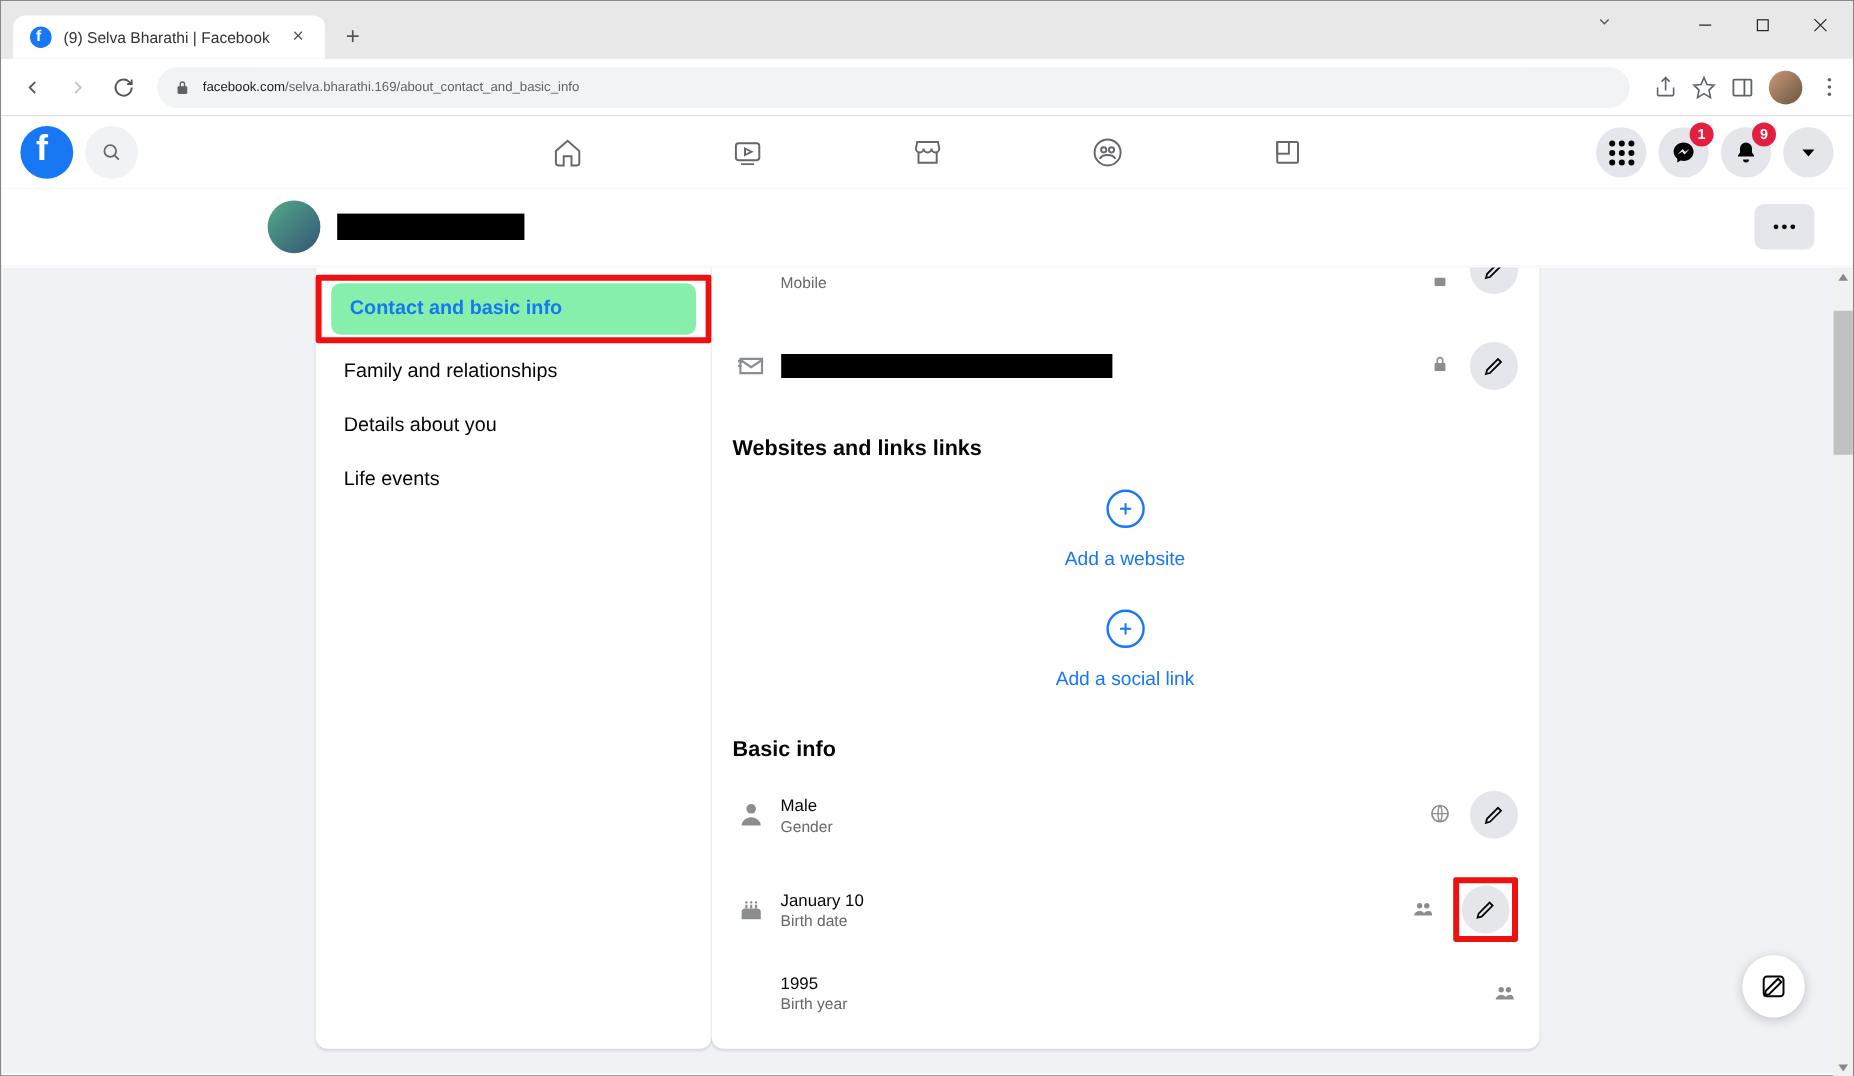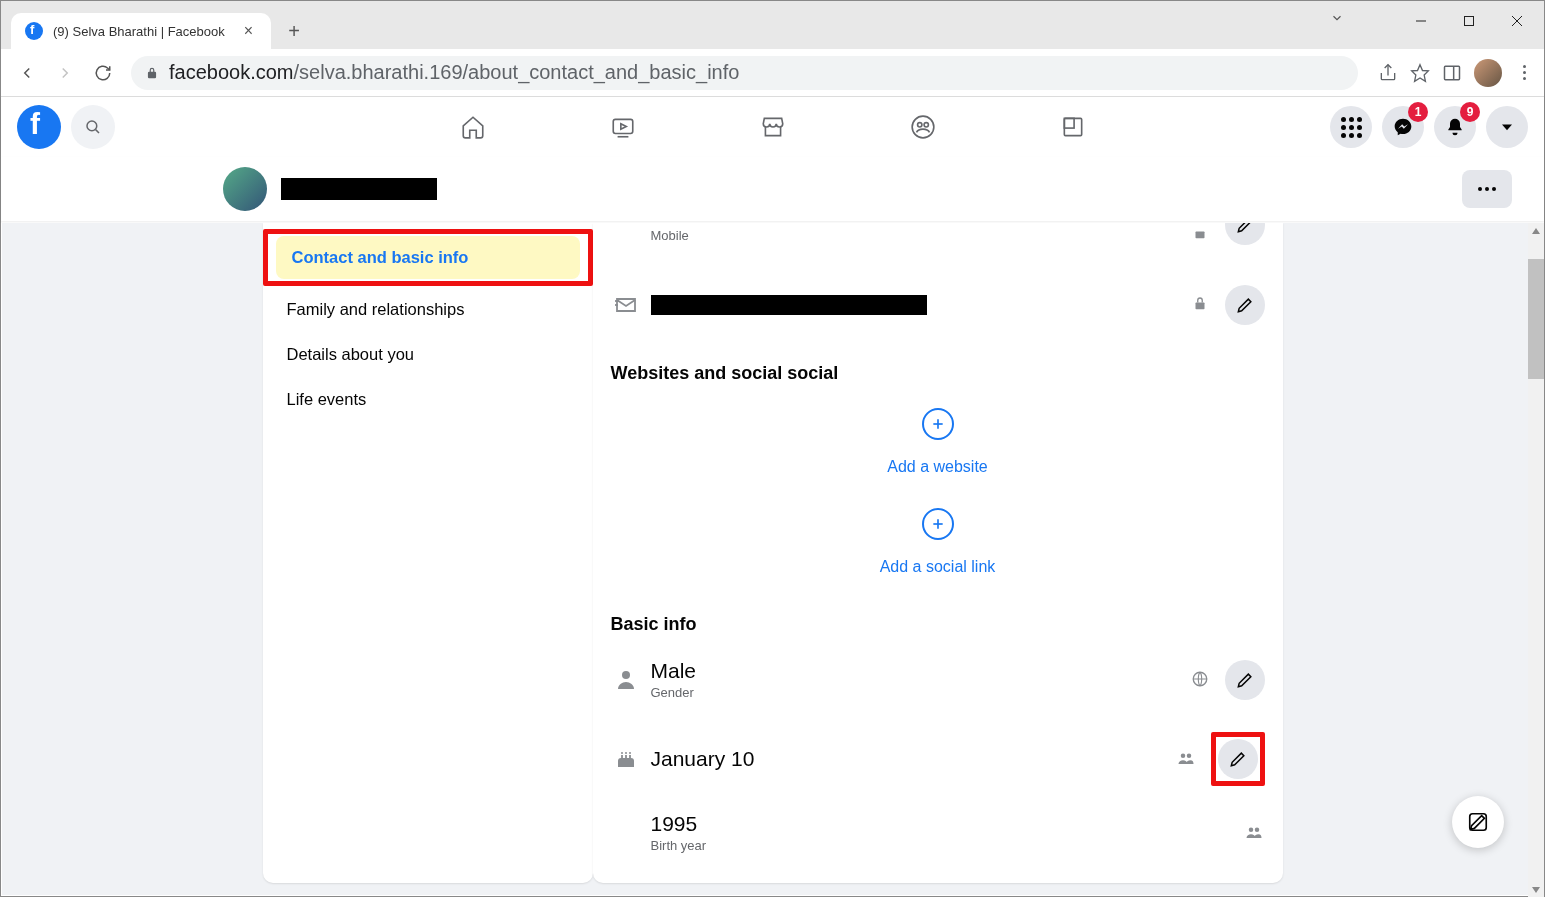--- a/index.html
+++ b/index.html
@@ -21,21 +21,21 @@
   .win-ctrl svg { width:12px; height:12px; stroke:#222; stroke-width:1; fill:none; }
   .tabs-dropdown { position:absolute; right: 200px; top:10px; cursor:pointer; }
   
   
   .addr-bar { height: 48px; background: #fff; border-bottom: 1px solid #ddd; display:flex; align-items:center; padding: 0 10px; gap: 6px; }
   .nav-btn { width: 32px; height: 32px; border-radius: 50%; display:flex; align-items:center; justify-content:center; cursor:pointer; }
   .nav-btn.disabled { opacity: .35; cursor:default; }
   .nav-btn svg { width:18px; height:18px; stroke:#555; stroke-width:2; fill:none; }
   .omnibox { flex:1; height: 34px; background:#f1f3f4; border-radius: 17px; display:flex; align-items:center; padding: 0 14px; margin: 0 6px; }
   .lock-icon { width:14px; height:14px; margin-right: 10px; }
-  .url-text { font-size: 20px; color: #5f6368; }
+  .url-text { font-size: 11px; color: #5f6368; }
   .url-text .domain { color: #202124; }
   .addr-right { display:flex; align-items:center; gap: 12px; margin-left: 8px; }
   .addr-icon { width:20px; height:20px; cursor:pointer; display:flex; align-items:center; justify-content:center; }
   .profile-avatar { width: 28px; height: 28px; border-radius:50%; background: linear-gradient(135deg,#c97,#654); cursor:pointer; }
   .kebab { width:20px; display:flex; flex-direction:column; align-items:center; gap:3px; cursor:pointer; }
   .kebab div { width:3px; height:3px; background:#5f6368; border-radius:50%; }
   
   
   .fb-header { height: 60px; background:#fff; border-bottom: 0; box-shadow: 0 1px 2px rgba(0,0,0,.1); display:flex; align-items:center; padding: 0 16px; position:relative; }
   .fb-logo { width:44px; height:44px; background:#1877f2; border-radius:50%; position:relative; cursor:pointer; }
@@ -59,30 +59,30 @@
   .profile-name-redact { width: 156px; height:22px; background:#000; }
   .profile-more { margin-left:auto; margin-right: 16px; width:50px; height:38px; background:#e4e6eb; border-radius:8px; display:flex; align-items:center; justify-content:center; cursor:pointer; gap:3px; }
   .profile-more div { width:4px; height:4px; background:#050505; border-radius:50%; }
   
   
   .content-area { position:absolute; top: 222px; left:1px; right:1px; bottom:1px; background:#f0f2f5; overflow:hidden; }
   .content-inner { width: 1020px; margin: 0 auto; display:flex; gap:0; position:relative; top:0; }
   
   .side-card { width: 330px; background:#fff; border-radius:0 0 10px 10px; padding: 6px 0 20px 0; box-shadow: 0 1px 2px rgba(0,0,0,.1); }
   .side-item { padding: 12px 16px; font-size: 16.5px; color:#050505; cursor:pointer; border-radius:8px; margin: 2px 8px; }
-  .side-item.active { background:#fef9c3; color:#1877f2; font-weight:600; }
+  .side-item.active { background:#86efac; color:#1877f2; font-weight:600; }
   .red-box-1 { border: 5px solid #e11; border-radius:2px; }
   
   .main-card { flex:1; background:#fff; border-radius:0 0 10px 10px; padding: 0 18px 20px 18px; box-shadow: 0 1px 2px rgba(0,0,0,.1); min-height:650px; }
   
   .info-row { display:flex; align-items:center; padding: 10px 0; }
   .info-icon { width:30px; display:flex; justify-content:center; color:#8a8d91; margin-right: 10px; }
   .info-icon svg { width:24px; height:24px; fill:#8a8d91; }
   .info-body { flex:1; }
-  .info-value { font-size:21px; color:#050505; }
+  .info-value { font-size:14px; color:#050505; }
   .info-label { font-size:13px; color:#65676b; margin-top:2px; }
   .redact-bar { width:276px; height:20px; background:#000; }
   .row-actions { display:flex; align-items:center; gap:14px; }
   .privacy-icon { width:20px; height:20px; color:#65676b; cursor:pointer; }
   .privacy-icon svg { width:18px; height:18px; fill:#8a8d91; }
   .edit-btn { width:40px; height:40px; background:#e4e6eb; border-radius:50%; display:flex; align-items:center; justify-content:center; cursor:pointer; }
   .edit-btn svg { width:20px; height:20px; stroke:#050505; stroke-width:1.8; fill:none; }
   
   .section-title { font-size:18px; font-weight:700; color:#050505; margin: 28px 0 14px 0; }
   
@@ -328,21 +328,21 @@
                   <path d="M9 10V7a3 3 0 0 1 6 0v3" fill="none" stroke="#8a8d91" stroke-width="1.8"></path>
                 </svg></div>
             <div class="edit-btn">
                 <svg viewBox="0 0 24 24">
                   <path d="M4 20l4-1 11-11-3-3L5 16z"></path>
                 </svg>
               </div>
           </div>
         </div>
 
-        <div class="section-title">Websites and social social</div>
+        <div class="section-title">Websites and links links</div>
         <div class="add-row">
           <div class="plus-circle">
               <svg viewBox="0 0 24 24" fill="none">
                 <line x1="12" y1="5" x2="12" y2="19"></line>
                 <line x1="5" y1="12" x2="19" y2="12"></line>
               </svg>
             </div>
           <div class="add-label">Add a website</div>
         </div>
         <div class="add-row" style="margin-top:12px;">
@@ -386,20 +386,21 @@
               <svg viewBox="0 0 24 24">
                 <path d="M4 20h16v-6a3 3 0 0 0-3-3H7a3 3 0 0 0-3 3z"></path>
                 <path d="M8 11V8m4 3V8m4 3V8" stroke="#8a8d91" stroke-width="1.8" fill="none"></path>
                 <circle cx="8" cy="6" r="1"></circle>
                 <circle cx="12" cy="6" r="1"></circle>
                 <circle cx="16" cy="6" r="1"></circle>
               </svg>
             </div>
           <div class="info-body">
             <div class="info-value">January 10</div>
+            <div class="info-label">Birth date</div>
           </div>
           <div class="row-actions">
             <div class="privacy-icon"><svg viewBox="0 0 24 24">
                   <circle cx="8" cy="9" r="3"></circle>
                   <circle cx="16" cy="9" r="3"></circle>
                   <path d="M2 20c0-3 3-5 6-5s6 2 6 5M12 20c0-3 3-5 6-5s4 2 4 5"></path>
                 </svg></div>
             <div class="red-box-2">
               <div class="edit-btn">
                   <svg viewBox="0 0 24 24">

